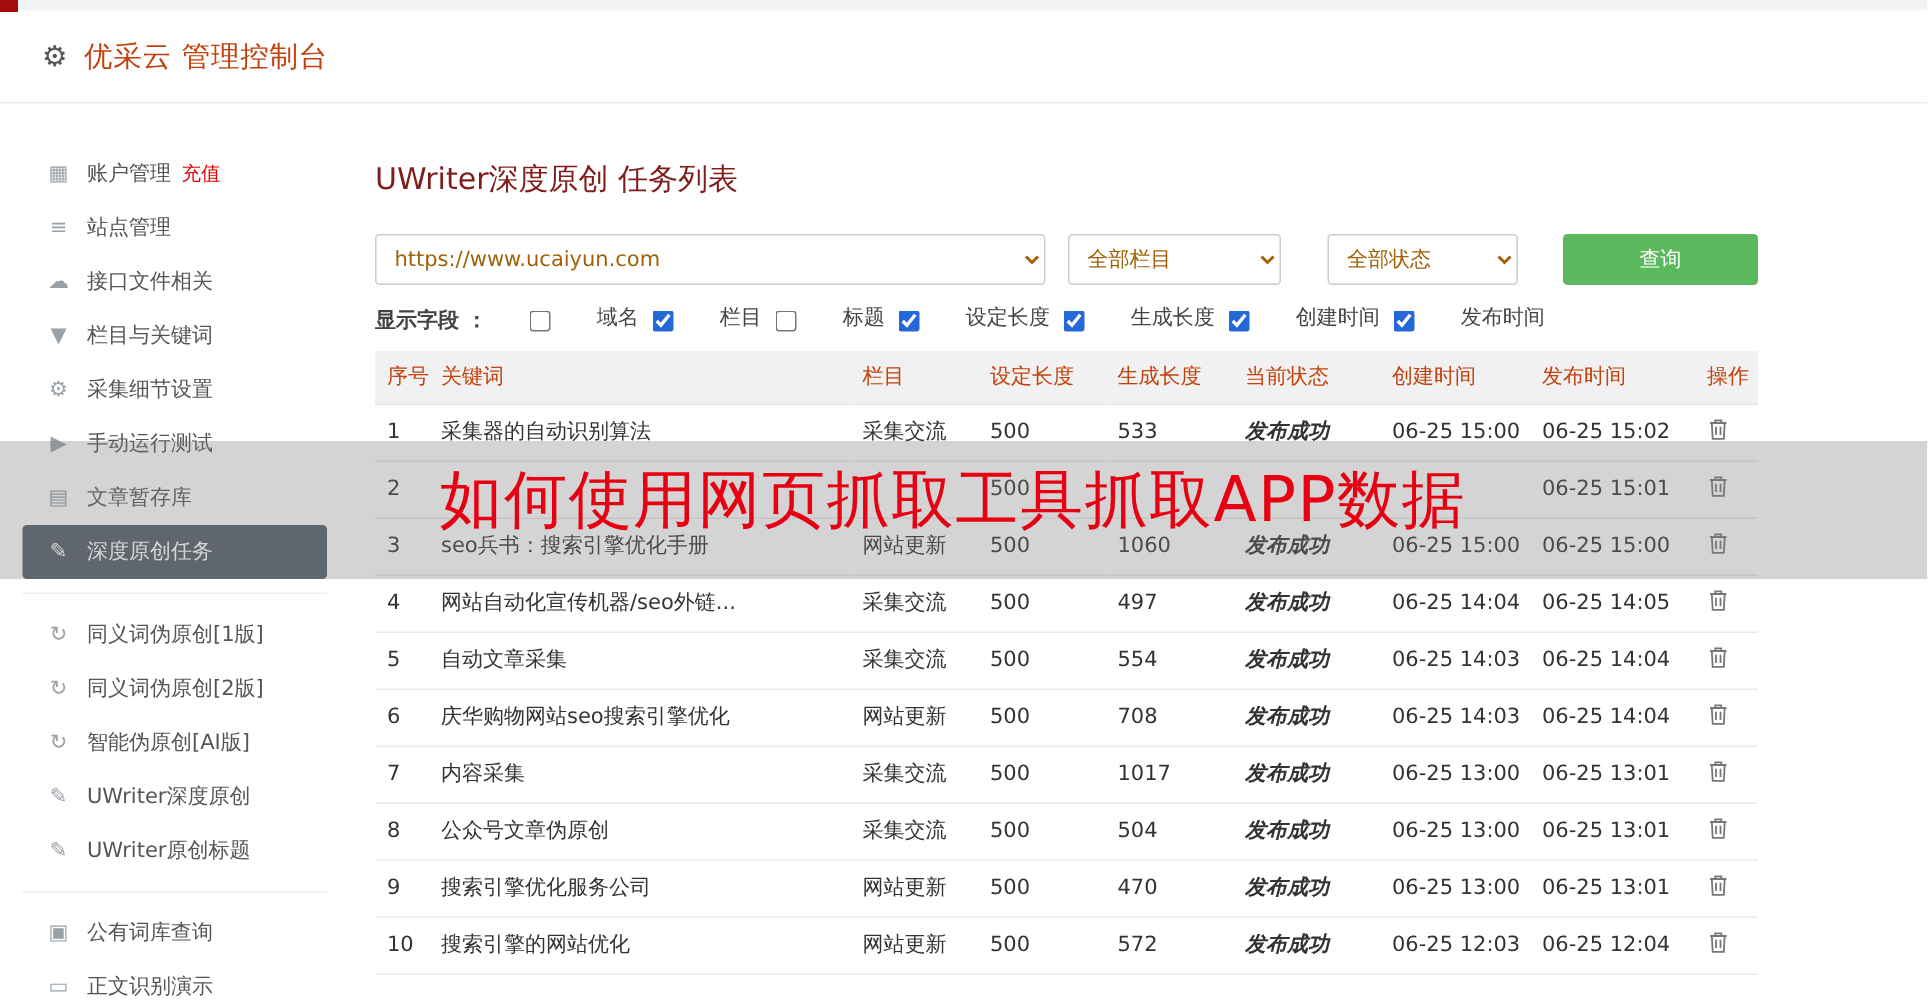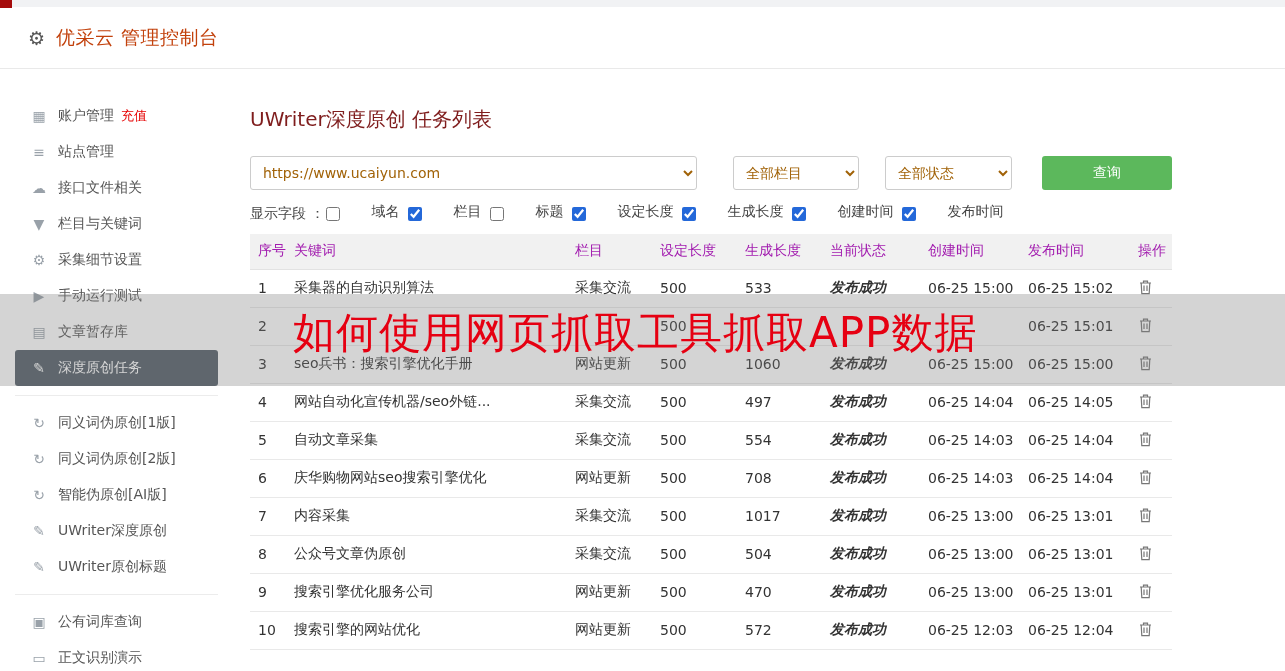--- a/index.html
+++ b/index.html
@@ -29,38 +29,38 @@
   .side-divider { border-top:1px solid #ececec; margin:9px 15px; height:0; }
 
   .main { position:absolute; left:250px; top:100px; width:922px; height:571px; }
   .page-title { position:absolute; top:6px; left:0; font-size:20px; font-weight:500; color:#7f1d1d; }
   .controls { position:absolute; top:56px; left:0; width:100%; height:34px; }
   select {
     height:34px; border:1px solid #ccc; border-radius:3px; background:#fff;
     font-size:14px; color:#a16207; padding:0 8px; font-family:inherit;
   }
   .site-select { position:absolute; left:0; width:447px; }
-  .col-select { position:absolute; left:483px; width:126px; }
+  .col-select { position:absolute; left:462px; width:142px; }
   .status-select { position:absolute; left:635px; width:127px; }
   .query-btn {
     position:absolute; left:792px; width:130px; height:34px; background:var(--accent-green,#5cb85c);
     color:#fff; border:none; border-radius:3px; font-size:14px; cursor:pointer; font-family:inherit;
   }
   .fields-row { position:absolute; top:103px; left:0; display:flex; align-items:center; font-size:14px; color:#444; }
-  .fields-label { margin-right:2px; }
+  .fields-label { margin-right:28px;font-weight:bold; }
   .chk { display:inline-flex; align-items:flex-end; margin-right:9px; cursor:pointer;gap:28px; }
   .chk input { width:14px; height:14px; accent-color:#2468d9; margin-right:3px; }
 
   .task-table {
     position:absolute; top:134px; left:0; width:922px; border-collapse:collapse;
     table-layout:fixed; font-size:14px;
   }
   .task-table th {
     background:#f1f1f1; height:35px; text-align:left; padding:0 0 0 8px;
-    font-weight:normal; color:#a21caf; border-bottom:1px solid #e2e2e2;
+    font-weight:normal; color:#c2410c; border-bottom:1px solid #e2e2e2;
   }
   .task-table td {
     height:38px; padding:0 0 0 8px; border-bottom:1px solid #e9e9e9; color:#333;
     overflow:hidden; white-space:nowrap; text-overflow:ellipsis;
   }
   .c-no{width:36px}.c-kw{width:281px}.c-col{width:85px}.c-set{width:85px}.c-gen{width:85px}
   .c-status{width:98px}.c-created{width:100px}.c-pub{width:110px}.c-op{width:42px}
   .status-cell { color:var(--status-green,#1ea81e); font-style:italic; font-weight:600; }
   .trash-btn { cursor:pointer; display:inline-block; line-height:0; }
 

